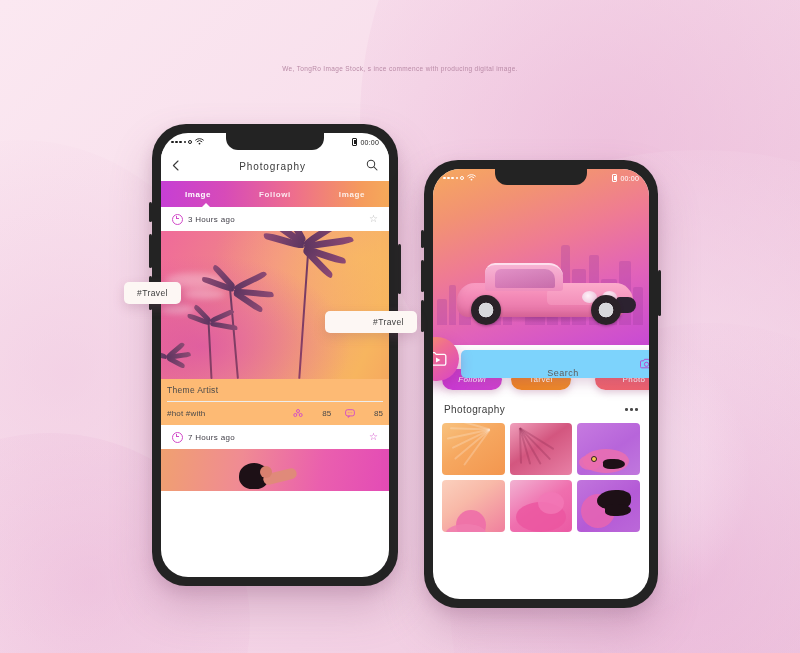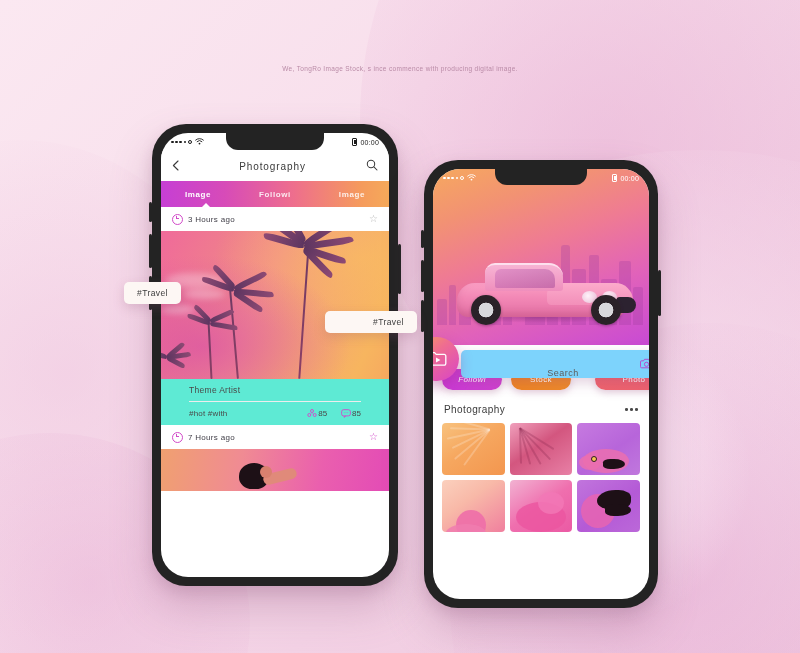--- a/index.html
+++ b/index.html
@@ -263,40 +263,40 @@
     background: linear-gradient(180deg, #6e3a63, #8c3f66);
     border-radius: 2px;
   }
   .frond {
     position: absolute;
     background: linear-gradient(90deg, #5d3560, #8e4a74);
     border-radius: 50% 6px 50% 6px;
     transform-origin: 0% 50%;
   }
 
-  .card-info { background: #5eead4; padding: 6px 28px 7px; }
+  .card-info { background: #fdba74; padding: 6px 6px 7px; }
   .card-artist {
     font-size: 8.5px;
     color: #4a4a4a;
     letter-spacing: 0.3px;
     padding-bottom: 6px;
     border-bottom: 0.8px solid #ededed;
   }
   .card-stats {
     display: flex;
     align-items: center;
     padding-top: 7px;
     font-size: 8px;
     color: #4a4a4a;
   }
   .card-tags { flex: 1; letter-spacing: 0.2px; }
   .stat {
     display: flex;
     align-items: center;
-    gap: 1px;
+    gap: 19px;
     margin-left: 14px;
     color: #4a4a4a;
   }
   .stat svg { display: block; }
   .star {
     font-size: 10px;
     line-height: 1;
     color: #b9b9b9;
   }
   .star.filled { color: #d14ac9; }
@@ -825,21 +825,21 @@
           <div class="car-light light-1"></div>
           <div class="car-light light-2"></div>
           <div class="car-wheel wheel-f"></div>
           <div class="car-wheel wheel-b"></div>
         </div>
       </div>
 
       <div class="p2-body">
         <div class="chips">
           <span class="chip chip-1">Followi</span>
-          <span class="chip chip-2">Stock</span>
+          <span class="chip chip-2">Tarvel</span>
           <span class="chip-3-spacer"></span>
           <span class="chip chip-3">Photo</span>
         </div>
 
         <div class="section-head">
           <span class="section-title">Photography</span>
           <span class="dots-h">
               <i></i>
               <i></i>
               <i></i>

